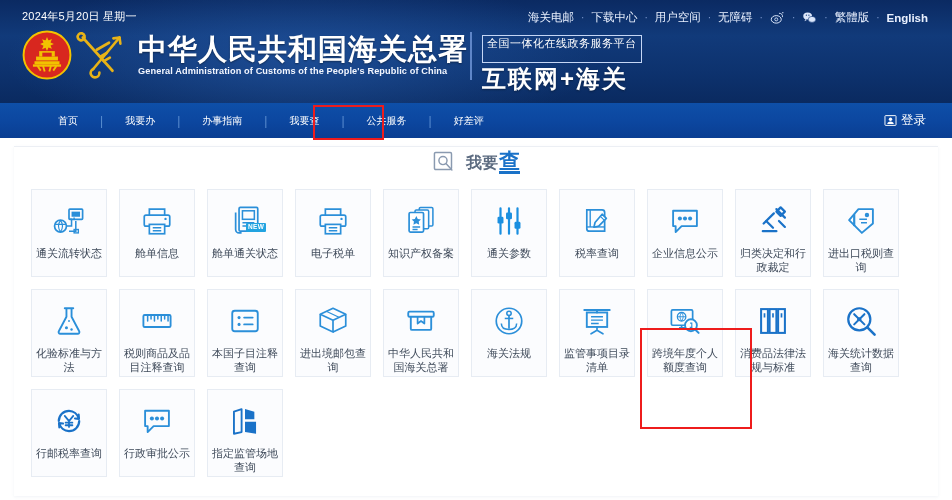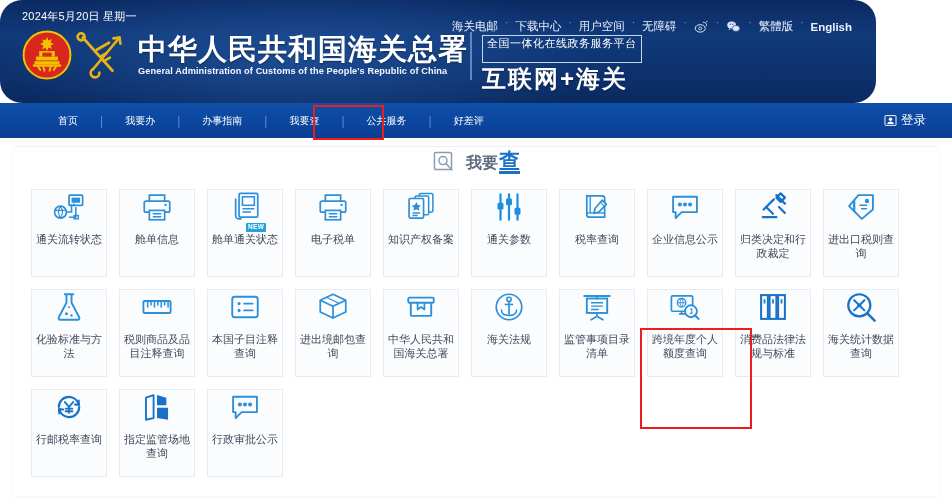--- a/index.html
+++ b/index.html
@@ -7,43 +7,42 @@
     width: 952px; height: 500px;
     font-family: "Liberation Sans", "DejaVu Sans", sans-serif;
     overflow: hidden;
     background: #ffffff;
   }
   .page { position: relative; width: 952px; height: 500px; }
 
   
   .header {
     position: relative;
-    width: 876px; height: 103px;
+    width: 952px; height: 103px;
     background: linear-gradient(180deg, #0b2a62 0%, #113a7a 35%, #0d326e 70%, #0a2a60 100%);
     overflow: hidden;
-    border-radius: 22px;
   }
   .header::before {
     content: "";
     position: absolute; left: 0; top: 0; width: 952px; height: 103px;
     background: radial-gradient(ellipse 420px 120px at 300px 60px, rgba(40,95,175,0.55), rgba(0,0,0,0) 70%);
   }
 
   .date-line {
     position: absolute; left: 22px; top: 9px;
     font-size: 11px; color: #ffffff; letter-spacing: .2px;
     z-index: 4; white-space: nowrap;
   }
 
   .toplinks {
     position: absolute; right: 18px; top: 10px;
     display: flex; align-items: center; gap: 0px;
     font-size: 11.5px; color: #e8eefc; z-index: 4; white-space: nowrap;
   }
-  .toplinks a { color: #eaf1ff; text-decoration: none; padding: 0 6px; margin-top: 9px; }
+  .toplinks a { color: #eaf1ff; text-decoration: none; padding: 0 6px; }
   .toplinks .dot { color: #7f9ad0; font-size: 10px; padding: 0 1px; }
   .sico { display:inline-block; width:15px; height:15px; vertical-align:middle; }
 
   .brand {
     position: absolute; left: 22px; top: 30px;
     display: flex; align-items: center; z-index: 4;
   }
   .emblem { width: 50px; height: 50px; flex: none; }
   .kwand { width: 56px; height: 50px; flex: none; margin-left: 2px; }
   .brand-text { margin-left: 8px; color: #fff; }
@@ -131,20 +130,21 @@
     width: 890px;
     display: flex; flex-wrap: wrap; gap: 12px;
   }
   .card {
     position: relative;
     width: 76px; height: 88px;
     background: #fbfcfe;
     border: 1px solid #e7ecf3;
     display: flex; flex-direction: column;
     align-items: center; justify-content: flex-start;
+    padding-top: 14px;
     cursor: pointer;
   }
   .card .ic { width: 34px; height: 34px; display: block; }
   .card .lbl {
     margin-top: 9px; width: 68px; text-align: center;
     font-size: 11px; line-height: 1.25; color: #3f4a5a;
   }
   .new-badge {
     position: absolute; left: 38px; top: 33px;
     background: #22a3e0; color: #fff;
@@ -516,36 +516,36 @@
             <path d="M8 20A12 12 0 0 1 20 8a12 12 0 0 1 11.4 9" fill="none" stroke="#1a72c8" stroke-width="2.6" stroke-linecap="round"></path>
             <path d="M31.4 12.5 L31.8 17.5 L27 17" fill="none" stroke="#1a72c8" stroke-width="2.4" stroke-linecap="round" stroke-linejoin="round"></path>
             <path d="M8.6 27.5 L8.2 22.5 L13 23" fill="none" stroke="#1a72c8" stroke-width="2.4" stroke-linecap="round" stroke-linejoin="round"></path>
             <path d="M15 14 L20 20 L25 14 M20 20v7 M16 22h8 M16 25h8" fill="none" stroke="#1a72c8" stroke-width="2.1" stroke-linecap="round"></path>
           </svg>
           <div class="lbl">行邮税率查询</div>
         </div>
 
         <div class="card">
           <svg class="ic" viewBox="0 0 40 40">
-            <path d="M7 9 L16 6 L16 33 L7 35 z" fill="none" stroke="#1a72c8" stroke-width="2.2" stroke-linejoin="round"></path>
-            <path d="M20 6 L31 9 L31 18 L20 18 z" fill="#1a72c8"></path>
-            <path d="M20 21 L33 21 L33 35 L20 33 z" fill="#1a72c8"></path>
-          </svg>
-          <div class="lbl">指定监管场地查询</div>
-        </div>
-
-        <div class="card">
-          <svg class="ic" viewBox="0 0 40 40">
             <path d="M6 8h28v18H16l-7 7v-7H6z" fill="none" stroke="#2b8fd9" stroke-width="2.2" stroke-linejoin="round"></path>
             <circle cx="14" cy="17" r="2.4" fill="#2b8fd9"></circle>
             <circle cx="20" cy="17" r="2.4" fill="#2b8fd9"></circle>
             <circle cx="26" cy="17" r="2.4" fill="#2b8fd9"></circle>
           </svg>
           <div class="lbl">行政审批公示</div>
         </div>
 
+        <div class="card">
+          <svg class="ic" viewBox="0 0 40 40">
+            <path d="M7 9 L16 6 L16 33 L7 35 z" fill="none" stroke="#1a72c8" stroke-width="2.2" stroke-linejoin="round"></path>
+            <path d="M20 6 L31 9 L31 18 L20 18 z" fill="#1a72c8"></path>
+            <path d="M20 21 L33 21 L33 35 L20 33 z" fill="#1a72c8"></path>
+          </svg>
+          <div class="lbl">指定监管场地查询</div>
+        </div>
+
       </div>
 
       <div class="card-highlight"></div>
     </div>
   </div>
 
 </div>
 
 </body></html>

